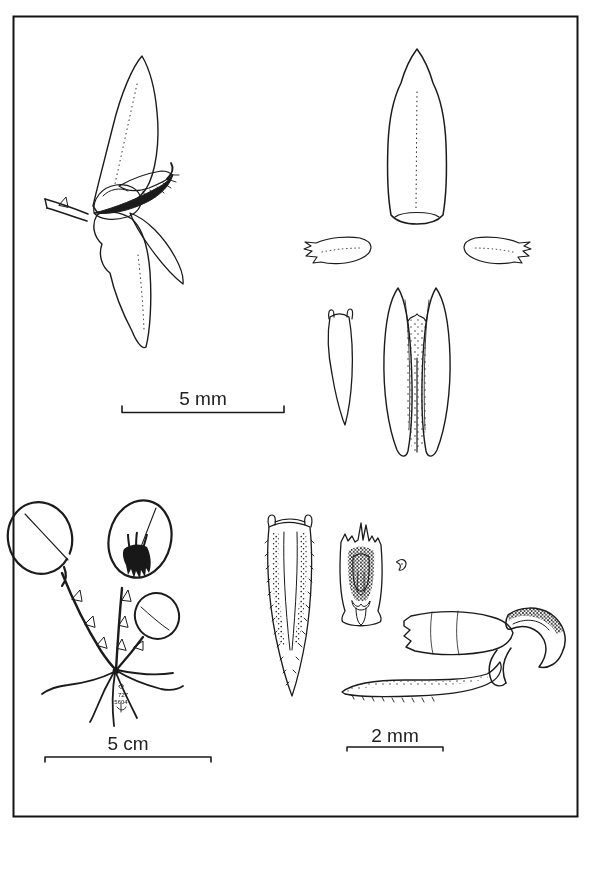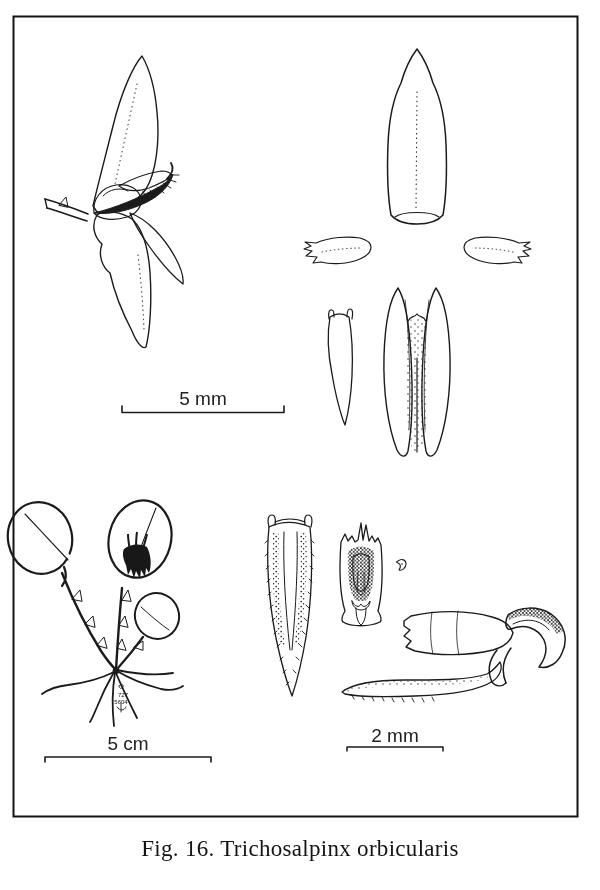--- a/index.html
+++ b/index.html
@@ -207,15 +207,14 @@
       <path class="ink" stroke-width="1" d="M513,624 C527,617 541,620 549,630"></path>
     </g>
   </g>
 
   <g>
     <path class="ink" stroke-width="1.5" d="M347,751 L347,747 L443,747 L443,751"></path>
     <text class="scaletext" x="395" y="742" text-anchor="middle">2 mm</text>
   </g>
 </svg>
 
-<div class="caption">Fig. 16. Trichosalpinx orbicularis</div>
 
 </div>
 
 </body></html>

